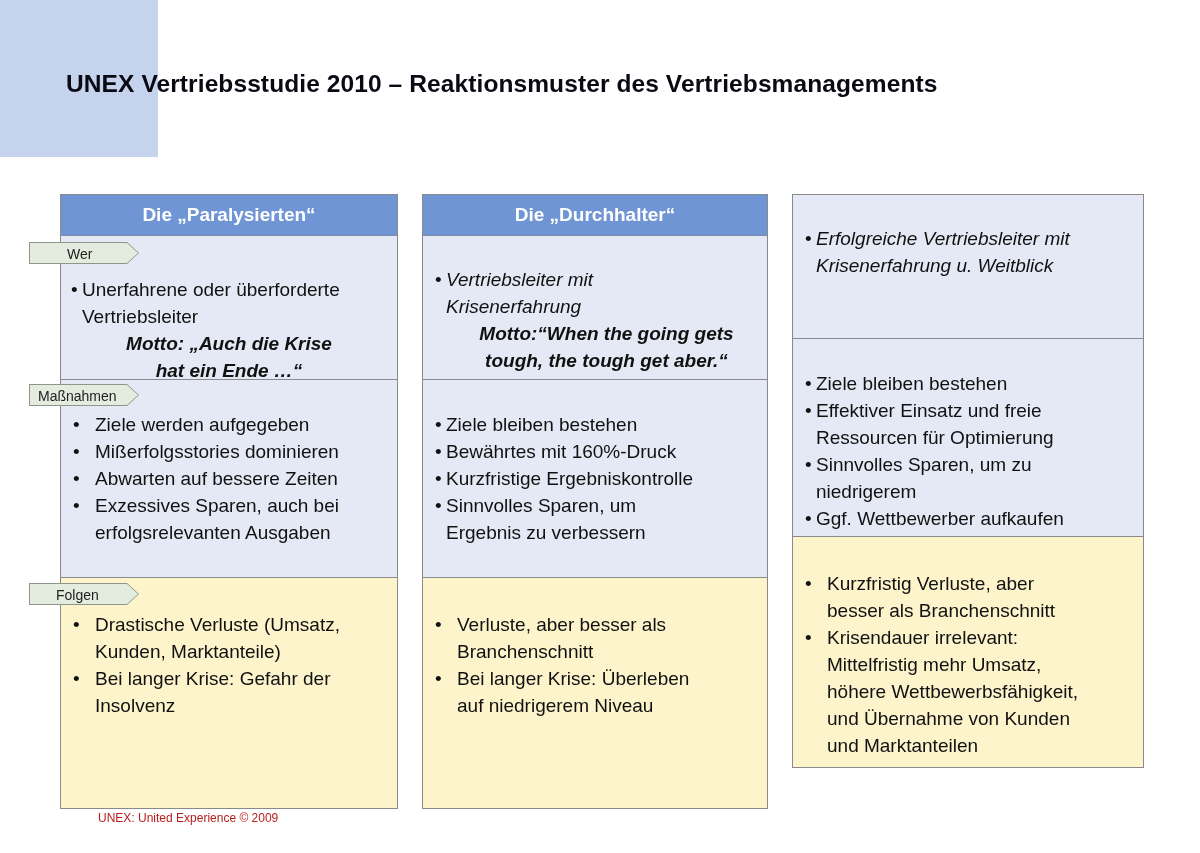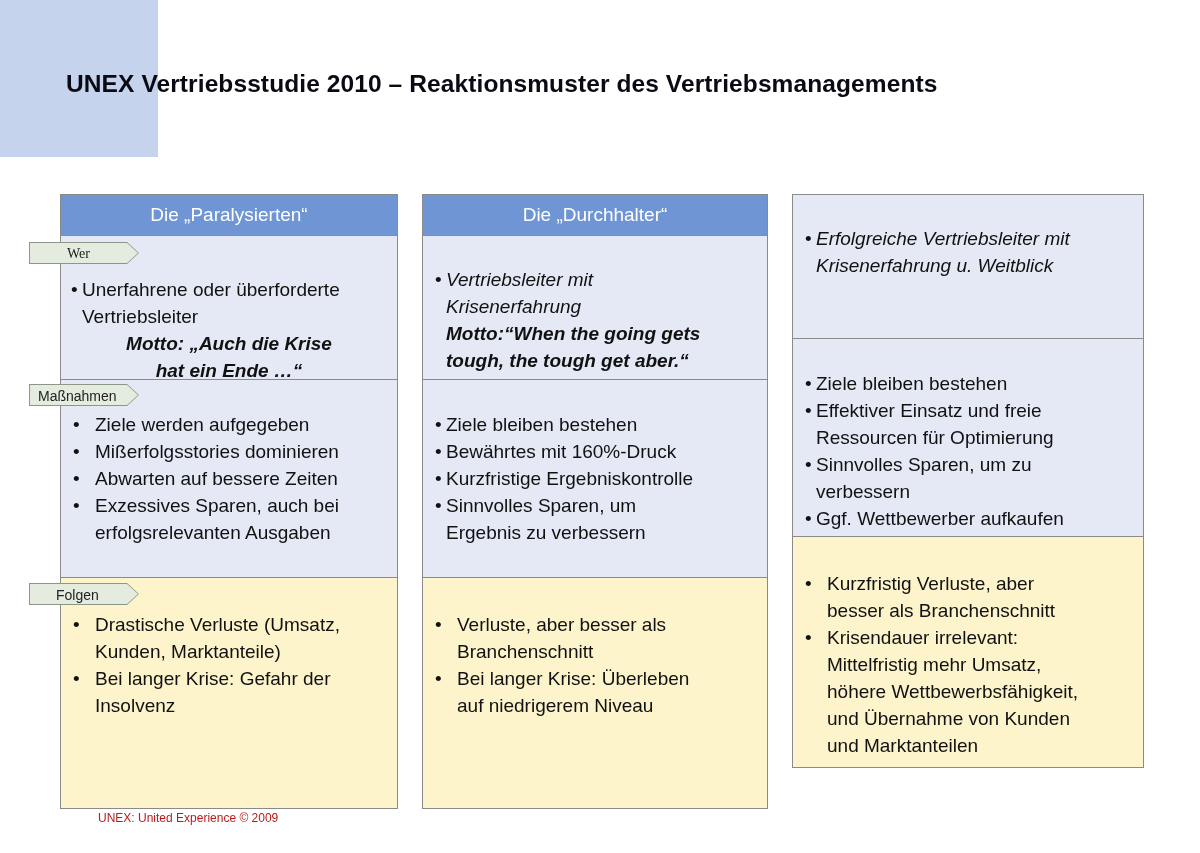--- a/index.html
+++ b/index.html
@@ -1,29 +1,29 @@
 <!DOCTYPE html>
 <html><head>
 <meta charset="utf-8">
 <style>
   html, body { margin:0; padding:0; }
   body { width:1200px; height:853px; background:#ffffff; position:relative; overflow:hidden;
          font-family:"Liberation Sans", sans-serif; color:#111; }
   .corner { position:absolute; left:0; top:0; width:158px; height:157px; background:#c5d3ec; }
   .title { position:absolute; left:66px; top:70px; font-size:24.5px; font-weight:bold; color:#0a0a14; white-space:nowrap; letter-spacing:0.1px; }
   .col { position:absolute; top:194px; border:1px solid #8a8a8a; }
-  .col-head { height:40px; background:#6f95d4; color:#fff; font-weight:normal; font-size:19px;
+  .col-head { height:40px; background:#6f95d4; color:#fff; font-weight:bold; font-size:19px;
               display:flex; align-items:center; justify-content:center; border-bottom:1px solid #7f8ea8; }
   .sec { box-sizing:border-box; border-bottom:1px solid #8a8a8a; position:relative; font-size:19px; line-height:27px; }
   .sec.blue { background:#e4e9f5; }
   .sec.yellow { background:#fdf4cc; border-bottom:none; }
   ul { list-style:none; margin:0; padding:0; }
   li { position:relative; }
   li .b { position:absolute; }
-  .motto { font-weight:bold; font-style:italic; }
+  .motto { font-weight:bold; font-style:italic;text-align:center; }
   .tag { position:absolute; height:22px; background:#e4ecdf; border:1px solid #8c9689; border-right:none;
          font-size:14px; line-height:22px; color:#222; box-sizing:border-box; }
   .tag::after { content:""; position:absolute; top:-1px; right:-12px; width:0; height:0;
                 border-top:11px solid transparent; border-bottom:11px solid transparent; border-left:12px solid #8c9689; }
   .tag::before { content:""; position:absolute; top:0px; right:-11px; width:0; height:0; z-index:1;
                  border-top:10px solid transparent; border-bottom:10px solid transparent; border-left:11px solid #e4ecdf; }
   .footer { position:absolute; left:66px; top:811px; font-size:12px; color:#b91c1c;margin-left:32px; }
 </style>
 </head>
 <body>
@@ -98,34 +98,34 @@
       <div style="padding-left:11px;">Erfolgreiche Vertriebsleiter mit</div>
       <div style="padding-left:11px;">Krisenerfahrung u. Weitblick</div>
     </div>
   </div>
   <div class="sec blue" style="height:198px;padding:31px 0 0 12px;">
     <ul>
       <li><span class="b" style="left:0">•</span><span style="padding-left:11px">Ziele bleiben bestehen</span></li>
       <li><span class="b" style="left:0">•</span><span style="padding-left:11px">Effektiver Einsatz und freie</span></li>
       <li><span style="padding-left:11px">Ressourcen für Optimierung</span></li>
       <li><span class="b" style="left:0">•</span><span style="padding-left:11px">Sinnvolles Sparen, um zu</span></li>
-      <li><span style="padding-left:11px">verbessern</span></li>
+      <li><span style="padding-left:11px">niedrigerem</span></li>
       <li><span class="b" style="left:0">•</span><span style="padding-left:11px">Ggf. Wettbewerber aufkaufen</span></li>
     </ul>
   </div>
   <div class="sec yellow" style="height:230px;padding:33px 0 0 12px;">
     <ul>
       <li><span class="b" style="left:0">•</span><span style="padding-left:22px">Kurzfristig Verluste, aber</span></li>
       <li><span style="padding-left:22px">besser als Branchenschnitt</span></li>
       <li><span class="b" style="left:0">•</span><span style="padding-left:22px">Krisendauer irrelevant:</span></li>
       <li><span style="padding-left:22px">Mittelfristig mehr Umsatz,</span></li>
       <li><span style="padding-left:22px">höhere Wettbewerbsfähigkeit,</span></li>
       <li><span style="padding-left:22px">und Übernahme von Kunden</span></li>
       <li><span style="padding-left:22px">und Marktanteilen</span></li>
     </ul>
   </div>
 </div>
 
-<div class="tag" style="left:29px;top:242px;width:98px;padding-left:37px;font-family:Liberation Serif, serif;">Wer</div>
+<div class="tag" style="left:29px;top:242px;width:98px;padding-left:37px;">Wer</div>
 <div class="tag" style="left:29px;top:384px;width:98px;padding-left:8px;">Maßnahmen</div>
 <div class="tag" style="left:29px;top:583px;width:98px;padding-left:26px;">Folgen</div>
 
 <div class="footer">UNEX: United Experience © 2009</div>
 
 </body></html>

